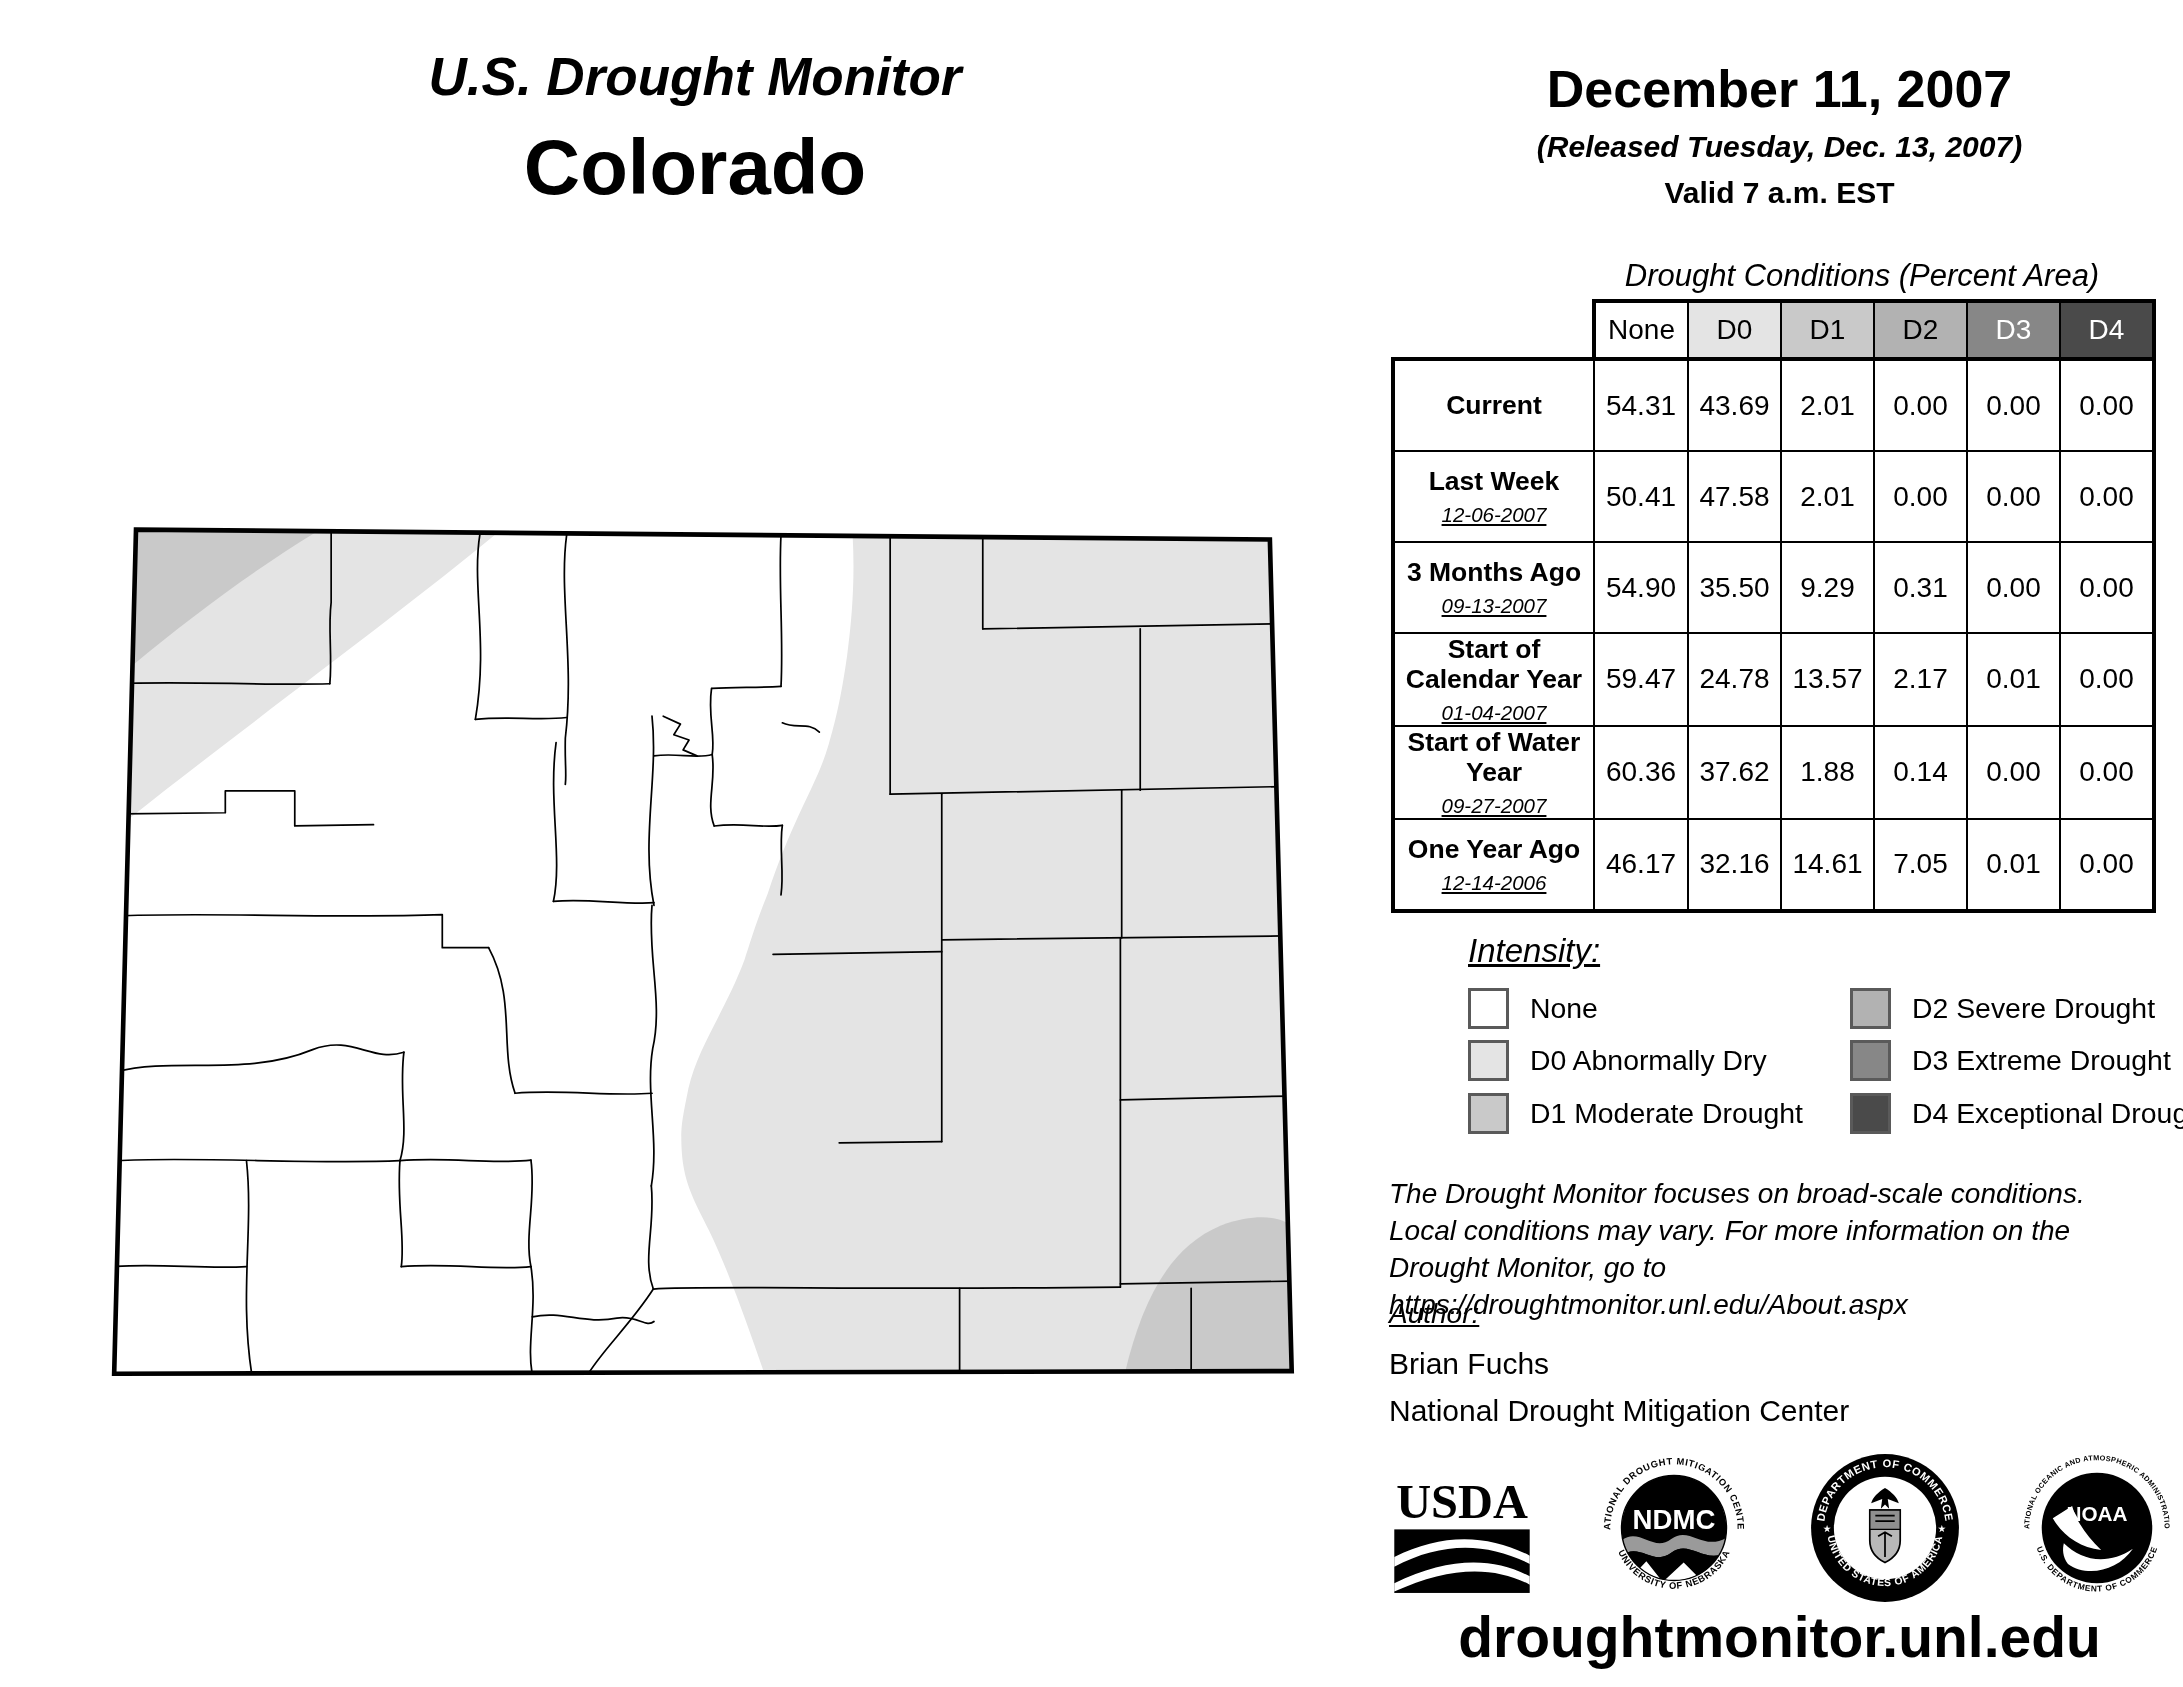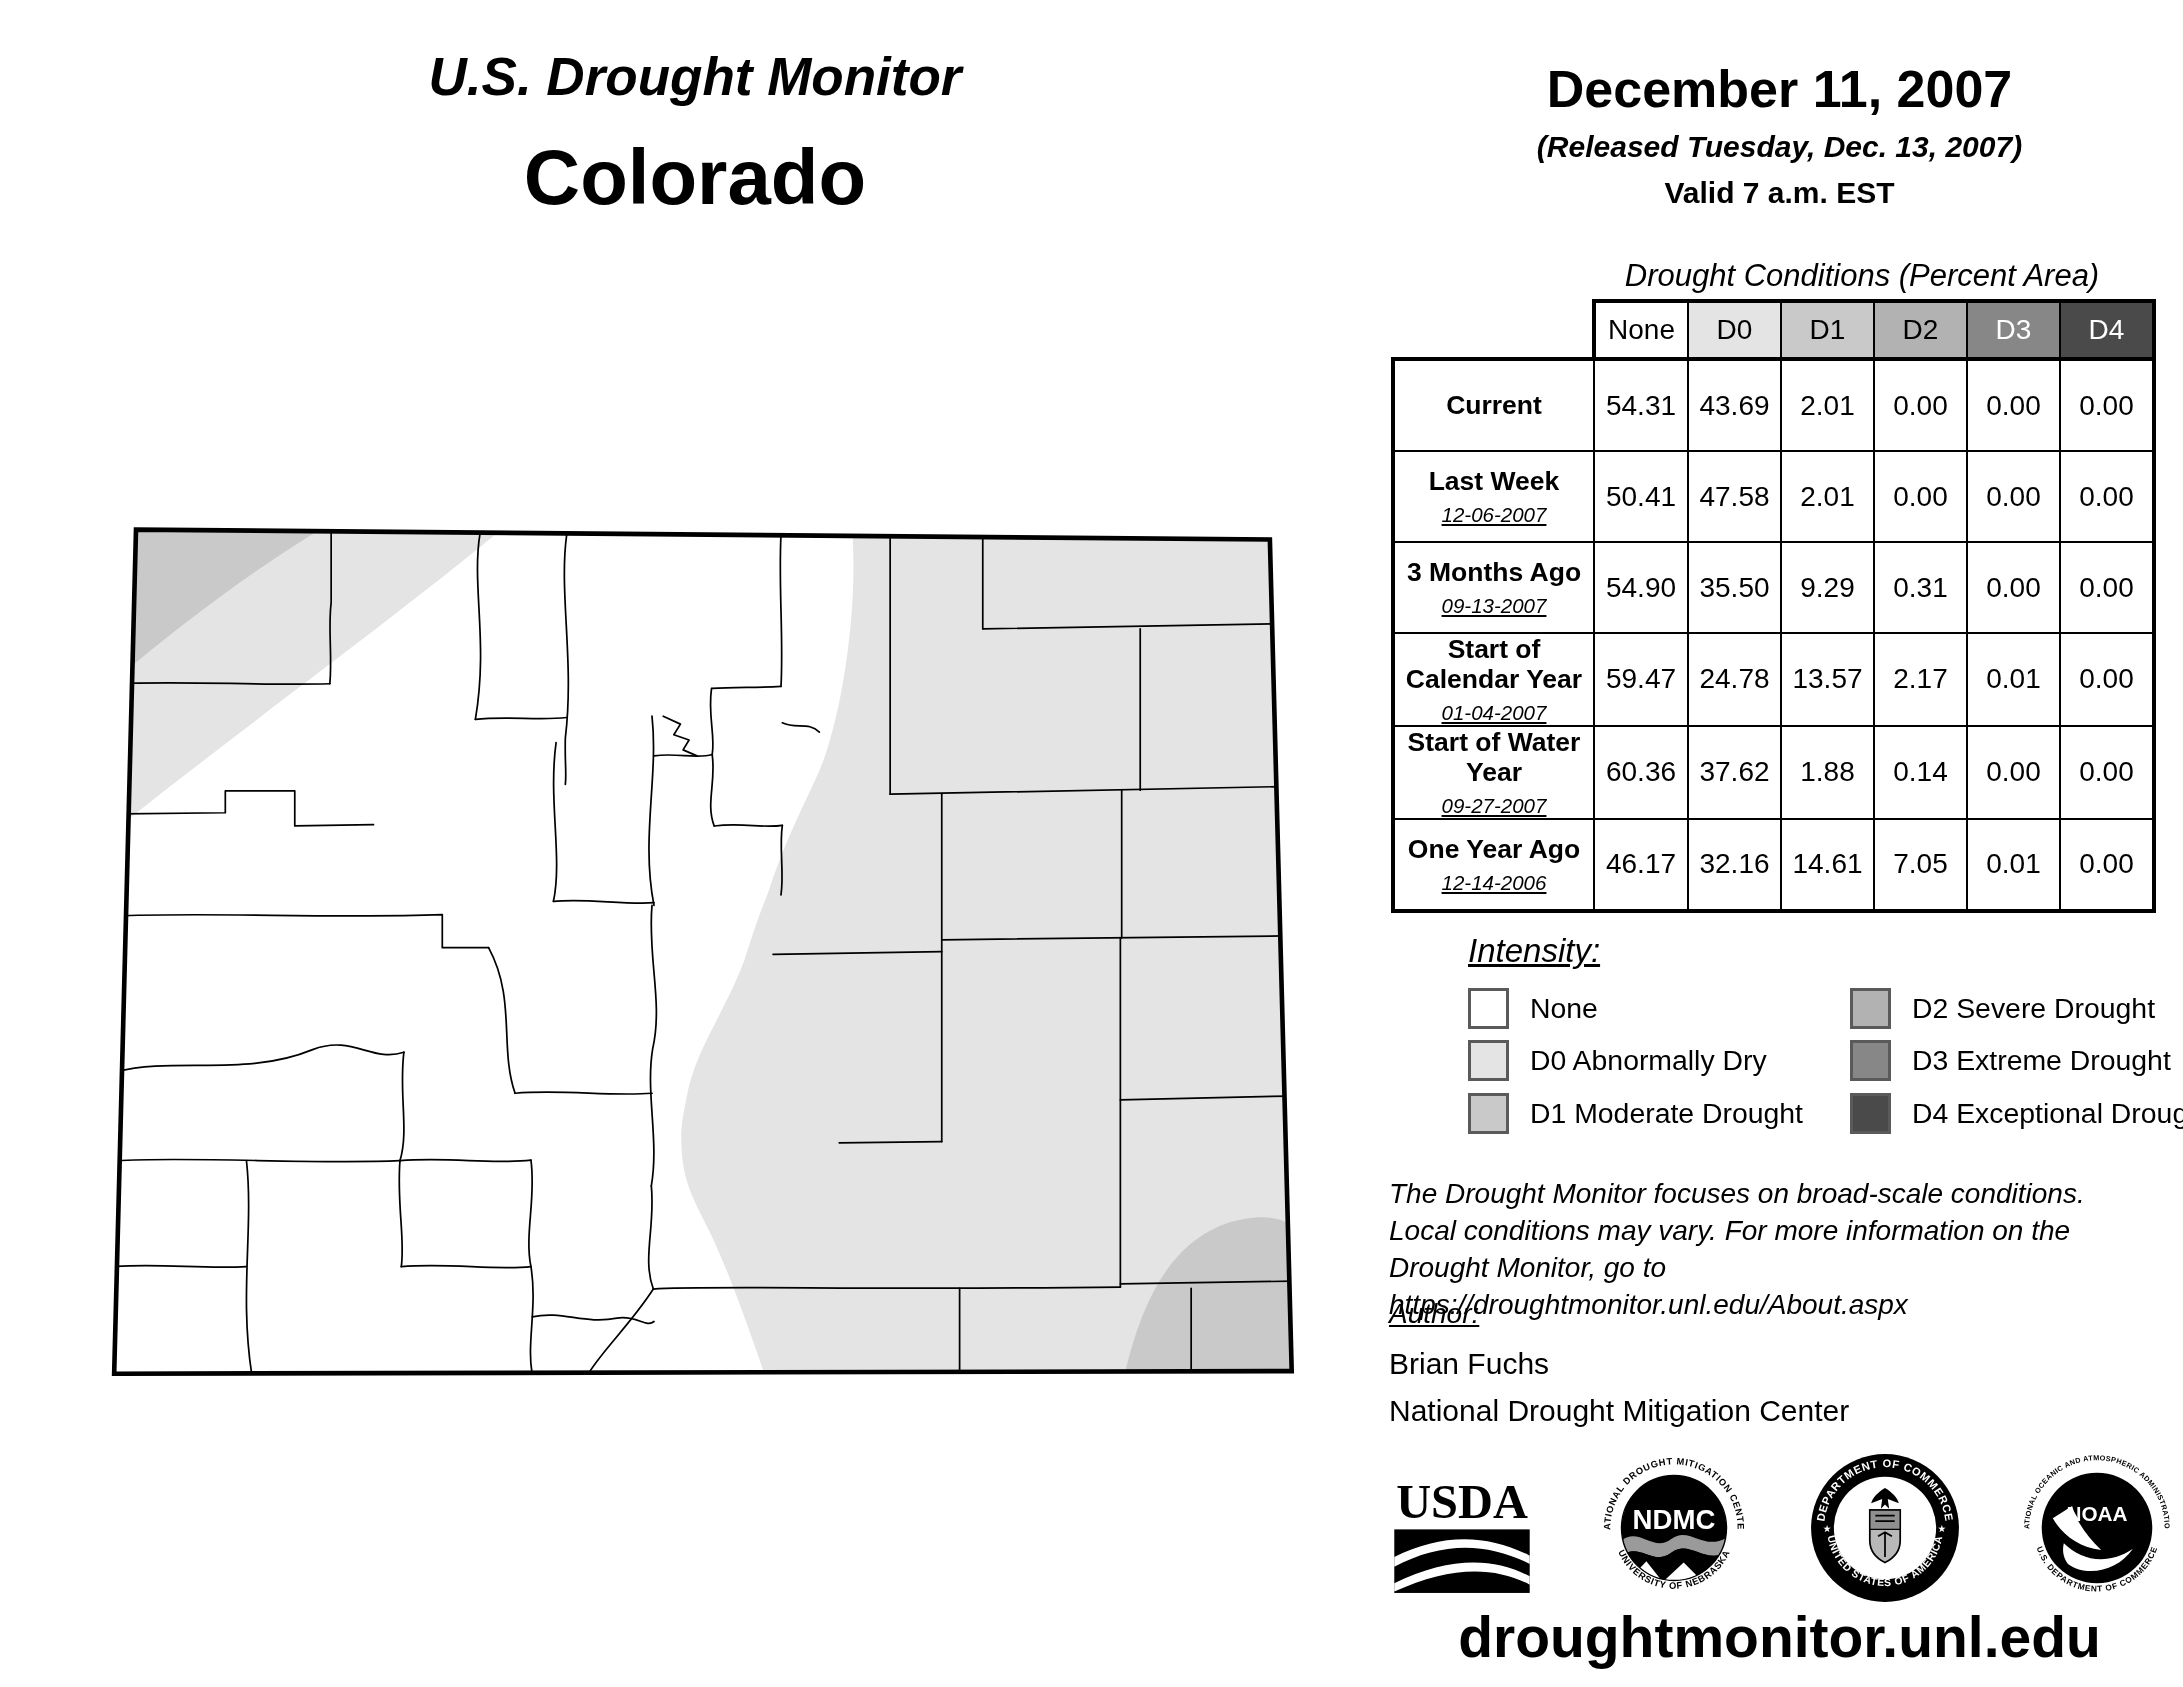--- a/index.html
+++ b/index.html
@@ -3,21 +3,21 @@
 <meta charset="utf-8">
 <style>
   html,body{margin:0;padding:0;background:#fff;}
   #page{position:relative;width:2183px;height:1687px;background:#ffffff;overflow:hidden;
         font-family:"Liberation Sans", sans-serif;color:#000;}
   .abs{position:absolute;}
 
   
   .main-title{left:93px;top:46px;width:1204px;text-align:center;
               font-size:53px;font-weight:bold;font-style:italic;}
-  .state-title{left:93px;top:132px;width:1204px;text-align:center;
+  .state-title{left:93px;top:122px;width:1204px;text-align:center;
                font-size:78px;font-weight:bold;}
 
   .date-block{left:1389px;top:63px;width:781px;text-align:center;}
   .date-line{font-size:52px;font-weight:bold;line-height:1.0;}
   .released-line{font-size:30px;font-weight:bold;font-style:italic;margin-top:14.6px;}
   .valid-line{font-size:30px;font-weight:bold;margin-top:12px;}
 
   
   .tbl-title{left:1590px;top:258px;width:544px;text-align:center;
              font-size:31px;font-style:italic;}

